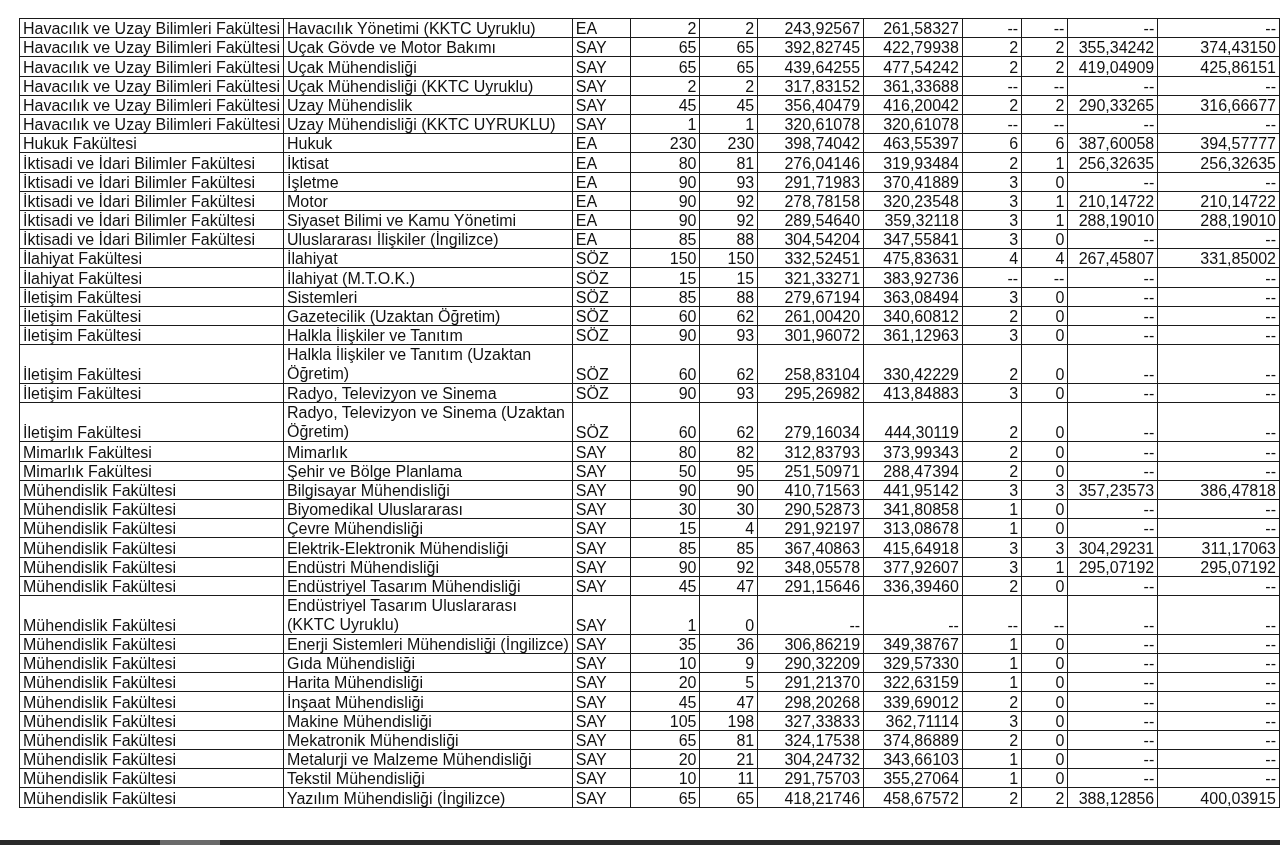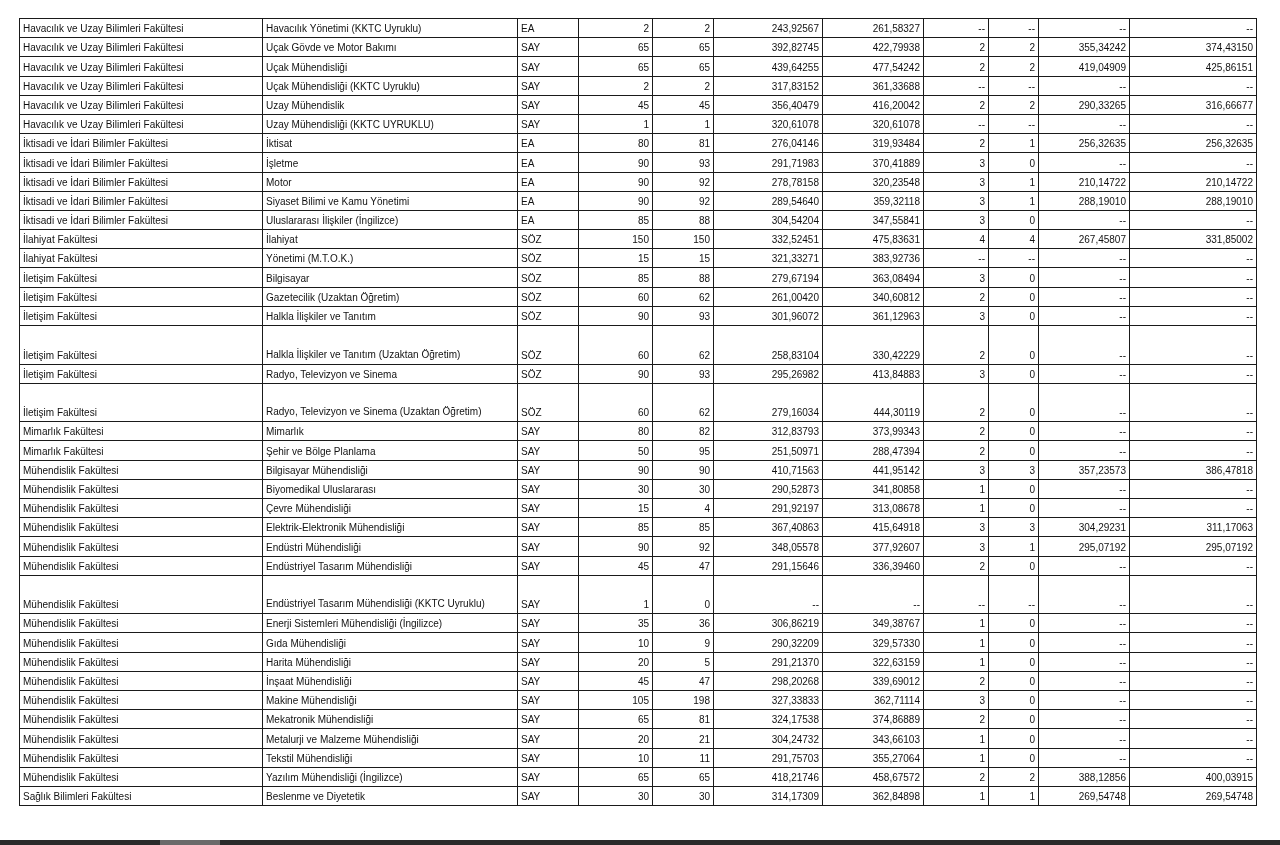--- a/index.html
+++ b/index.html
@@ -1,17 +1,17 @@
 <!DOCTYPE html>
 <html><head>
   <meta charset="utf-8">
   <style>
     html, body { margin: 0; padding: 0; background: #ffffff; }
     body { width: 1280px; height: 845px; overflow: hidden; position: relative; font-family: "Liberation Sans", sans-serif; }
-    #sheet { position: absolute; left: 19px; top: 18px; border-collapse: collapse; table-layout: fixed; font-size: 10px; color: #111; }
+    #sheet { position: absolute; left: 19px; top: 18px; border-collapse: collapse; table-layout: fixed; font-size: 16px; color: #111; }
     #sheet td { border: 1.4px solid #1a1a1a; padding: 0 3px; height: 18.2px; line-height: 17px; white-space: nowrap; overflow: hidden; vertical-align: bottom; }
     #sheet td.wrap { white-space: normal; line-height: 19px; }
     #sheet td.num { text-align: right; }
     #sheet tr.tall td { height: 37.5px; }
     .bottom-bar { position: absolute; left: 0; top: 840px; width: 1280px; height: 5px; background: #2a2a2a; }
     .bottom-bar .seg { position: absolute; left: 160px; top: 0; width: 60px; height: 5px; background: #6a6a6a; }
   </style>
 </head>
 <body>
 
@@ -102,20 +102,33 @@
         <td class="num">1</td>
         <td class="num">1</td>
         <td class="num">320,61078</td>
         <td class="num">320,61078</td>
         <td class="num">--</td>
         <td class="num">--</td>
         <td class="num">--</td>
         <td class="num">--</td>
       </tr>
       <tr>
+        <td>Hukuk Fakültesi</td>
+        <td>Hukuk</td>
+        <td>EA</td>
+        <td class="num">230</td>
+        <td class="num">230</td>
+        <td class="num">398,74042</td>
+        <td class="num">463,55397</td>
+        <td class="num">6</td>
+        <td class="num">6</td>
+        <td class="num">387,60058</td>
+        <td class="num">394,57777</td>
+      </tr>
+      <tr>
         <td>İktisadi ve İdari Bilimler Fakültesi</td>
         <td>İktisat</td>
         <td>EA</td>
         <td class="num">80</td>
         <td class="num">81</td>
         <td class="num">276,04146</td>
         <td class="num">319,93484</td>
         <td class="num">2</td>
         <td class="num">1</td>
         <td class="num">256,32635</td>
@@ -181,34 +194,34 @@
         <td class="num">150</td>
         <td class="num">332,52451</td>
         <td class="num">475,83631</td>
         <td class="num">4</td>
         <td class="num">4</td>
         <td class="num">267,45807</td>
         <td class="num">331,85002</td>
       </tr>
       <tr>
         <td>İlahiyat Fakültesi</td>
-        <td>Yönetimi (M.T.O.K.)</td>
+        <td>İlahiyat (M.T.O.K.)</td>
         <td>SÖZ</td>
         <td class="num">15</td>
         <td class="num">15</td>
         <td class="num">321,33271</td>
         <td class="num">383,92736</td>
         <td class="num">--</td>
         <td class="num">--</td>
         <td class="num">--</td>
         <td class="num">--</td>
       </tr>
       <tr>
         <td>İletişim Fakültesi</td>
-        <td>Bilgisayar</td>
+        <td>Sistemleri</td>
         <td>SÖZ</td>
         <td class="num">85</td>
         <td class="num">88</td>
         <td class="num">279,67194</td>
         <td class="num">363,08494</td>
         <td class="num">3</td>
         <td class="num">0</td>
         <td class="num">--</td>
         <td class="num">--</td>
       </tr>
@@ -376,21 +389,21 @@
         <td class="num">47</td>
         <td class="num">291,15646</td>
         <td class="num">336,39460</td>
         <td class="num">2</td>
         <td class="num">0</td>
         <td class="num">--</td>
         <td class="num">--</td>
       </tr>
       <tr class="tall">
         <td>Mühendislik Fakültesi</td>
-        <td class="wrap">Endüstriyel Tasarım Mühendisliği (KKTC Uyruklu)</td>
+        <td class="wrap">Endüstriyel Tasarım Uluslararası (KKTC Uyruklu)</td>
         <td>SAY</td>
         <td class="num">1</td>
         <td class="num">0</td>
         <td class="num">--</td>
         <td class="num">--</td>
         <td class="num">--</td>
         <td class="num">--</td>
         <td class="num">--</td>
         <td class="num">--</td>
       </tr>
@@ -503,32 +516,19 @@
         <td>Yazılım Mühendisliği (İngilizce)</td>
         <td>SAY</td>
         <td class="num">65</td>
         <td class="num">65</td>
         <td class="num">418,21746</td>
         <td class="num">458,67572</td>
         <td class="num">2</td>
         <td class="num">2</td>
         <td class="num">388,12856</td>
         <td class="num">400,03915</td>
-      </tr>
-      <tr>
-        <td>Sağlık Bilimleri Fakültesi</td>
-        <td>Beslenme ve Diyetetik</td>
-        <td>SAY</td>
-        <td class="num">30</td>
-        <td class="num">30</td>
-        <td class="num">314,17309</td>
-        <td class="num">362,84898</td>
-        <td class="num">1</td>
-        <td class="num">1</td>
-        <td class="num">269,54748</td>
-        <td class="num">269,54748</td>
       </tr>
     </tbody>
 </table>
 
 <div class="bottom-bar">
     <div class="seg"></div>
   </div>
 
 </body></html>

